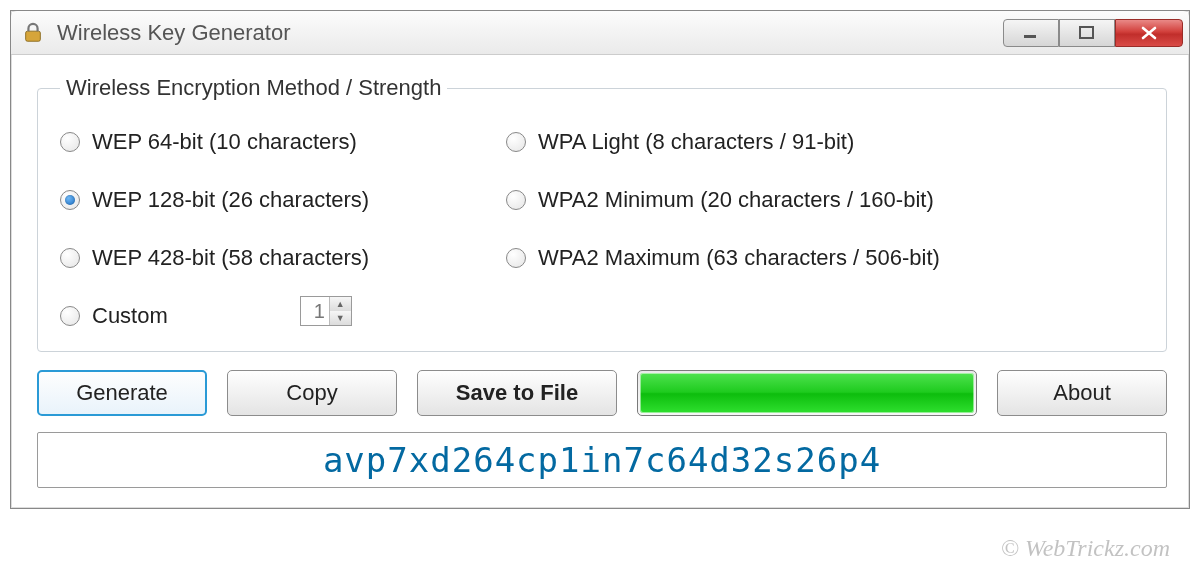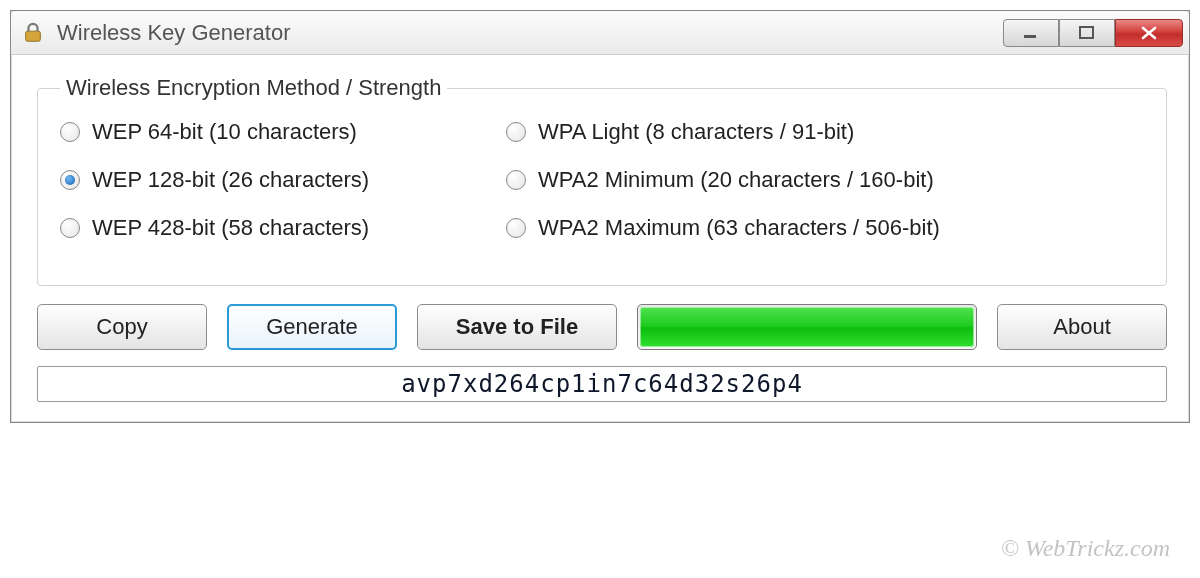--- a/index.html
+++ b/index.html
@@ -84,20 +84,21 @@
     row-gap: 22px;
     column-gap: 16px;
     align-items: center;
   }
   .radio {
     display:flex;
     align-items:center;
     gap: 12px;
     font-size: 22px;
     color:#222;
+    margin-top:10px;
   }
   .radio .dot {
     width: 20px; height: 20px; border-radius:50%;
     border: 1px solid #888;
     background: radial-gradient(circle at 35% 30%, #fff, #e5e5e5);
     position: relative;
     flex: 0 0 auto;
   }
   .radio.selected .dot::after{
     content:"";
@@ -173,28 +174,28 @@
   }
   .progress .fill {
     flex:1;
     border-radius:3px;
     background: linear-gradient(to bottom,
        #4fe24f 0%, #1ecb1e 48%, #0dbd0d 52%, #2fe02f 100%);
     box-shadow: inset 0 0 0 1px rgba(255,255,255,.5);
   }
   .output-box {
     border: 1px solid #9a9a9a;
-    height: 36px;
+    height: 56px;
     border-radius: 2px;
     background:#fff;
     display:flex; align-items:center; justify-content:center;
-    font-size: 24px;
+    font-size: 34px;
     font-family: "Segoe UI", monospace;
     letter-spacing: 1px;
-    color:#0f172a;
+    color:#0369a1;
   }
   .watermark{
     position:absolute;
     right: 30px; bottom: 16px;
     font-family: Georgia, "Times New Roman", serif;
     font-style: italic;
     font-size: 24px;
     color: rgba(80,80,80,.35);
     pointer-events:none;
   }
@@ -261,28 +262,41 @@
         <label class="radio">
           <span class="dot"></span>
           <span>WEP 428-bit (58 characters)</span>
         </label>
 
         <label class="radio">
           <span class="dot"></span>
           <span>WPA2 Maximum (63 characters / 506-bit)</span>
         </label>
 
+        <div class="custom-row">
+          <label class="radio">
+            <span class="dot"></span>
+            <span>Custom</span>
+          </label>
+          <div class="spinner">
+            <span class="val">1</span>
+            <span class="arrows">
+              <div>▲</div>
+              <div>▼</div>
+            </span>
+          </div>
+        </div>
         <div></div>
 
       </div>
     </fieldset>
 
     <div class="button-row">
+      <div class="btn generate">Generate</div>
       <div class="btn copy">Copy</div>
-      <div class="btn generate">Generate</div>
       <div class="btn save">Save to File</div>
       <div class="progress">
         <div class="fill"></div>
       </div>
       <div class="btn about">About</div>
     </div>
 
     <div class="output-box">avp7xd264cp1in7c64d32s26p4</div>
 
   </div>

